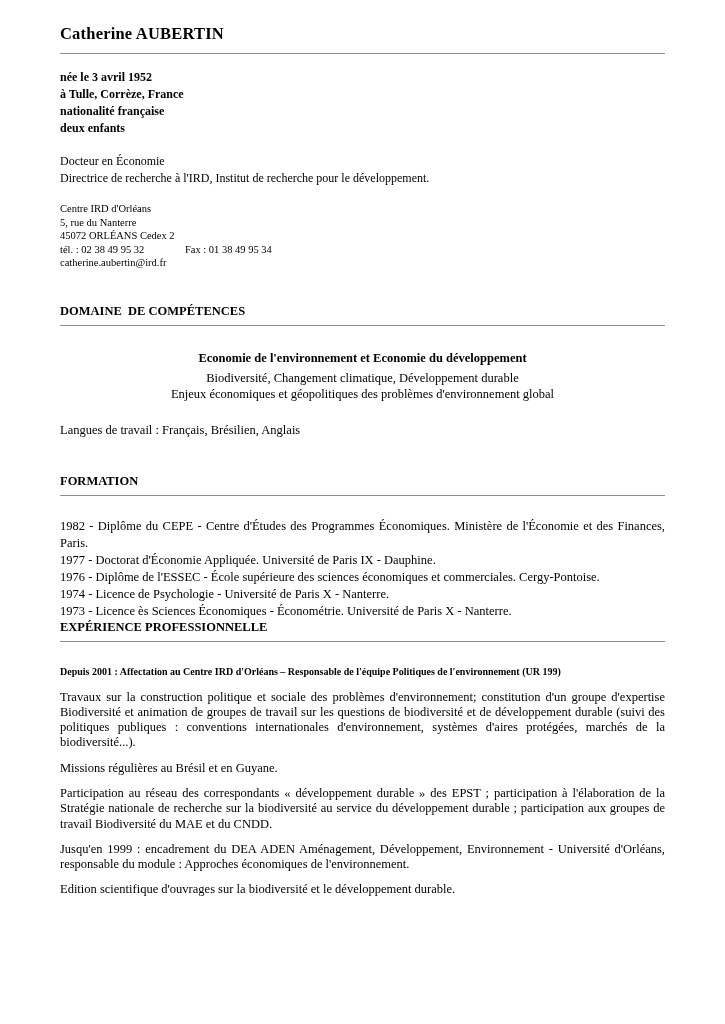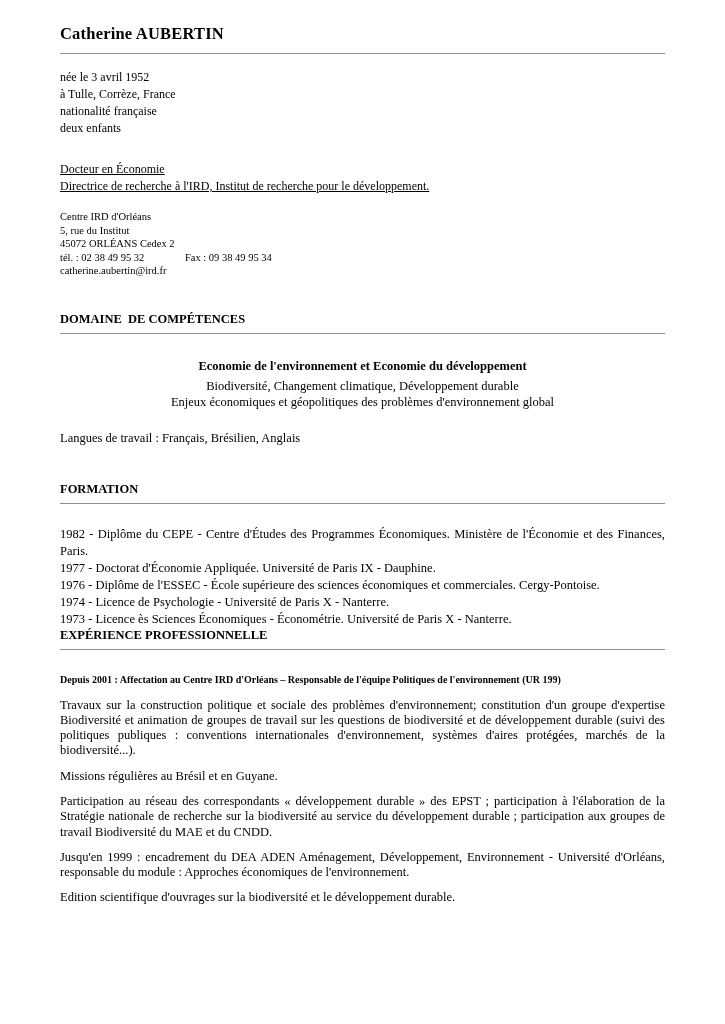--- a/index.html
+++ b/index.html
@@ -22,22 +22,22 @@
   .rule {
     border: 0;
     border-top: 1px solid #8f8f8f;
     height: 0;
     margin: 0;
   }
   .rule-title { margin-top: 9px; }
   .rule-section { margin-top: 6px; }
 
   .block { font-size: 12px; line-height: 17px; }
-  .personal { margin-top: 15px; }
-  .titles { margin-top: 24px; text-decoration: underline; }
+  .personal { margin-top: 15px; font-weight: bold; }
+  .titles { margin-top: 16px; }
 
   .contact {
     margin-top: 15px;
     font-size: 10.5px;
     line-height: 13.5px;
   }
   .contact .fax { margin-left: 38px; }
 
   .section-heading {
     font-size: 12.5px;
@@ -99,25 +99,25 @@
     <div>deux enfants</div>
   </div>
 
   <div class="block titles">
     <div>Docteur en Économie</div>
     <div>Directrice de recherche à l'IRD, Institut de recherche pour le développement.</div>
   </div>
 
   <div class="contact">
     <div>Centre IRD d'Orléans</div>
-    <div>5, rue du Institut</div>
+    <div>5, rue du Nanterre</div>
     <div>45072 ORLÉANS Cedex 2</div>
     <div>
       <span>tél. : 02 38 49 95 32</span>
-      <span class="fax">Fax : 09 38 49 95 34</span>
+      <span class="fax">Fax : 01 38 49 95 34</span>
     </div>
     <div>catherine.aubertin@ird.fr</div>
   </div>
 
   <div class="section-heading heading-competences">DOMAINE  DE COMPÉTENCES</div>
   <hr class="rule rule-section">
 
   <div class="comp-title">Economie de l'environnement et Economie du développement</div>
   <div class="comp-center comp-center-first">Biodiversité, Changement climatique, Développement durable</div>
   <div class="comp-center">Enjeux économiques et géopolitiques des problèmes d'environnement global</div>

